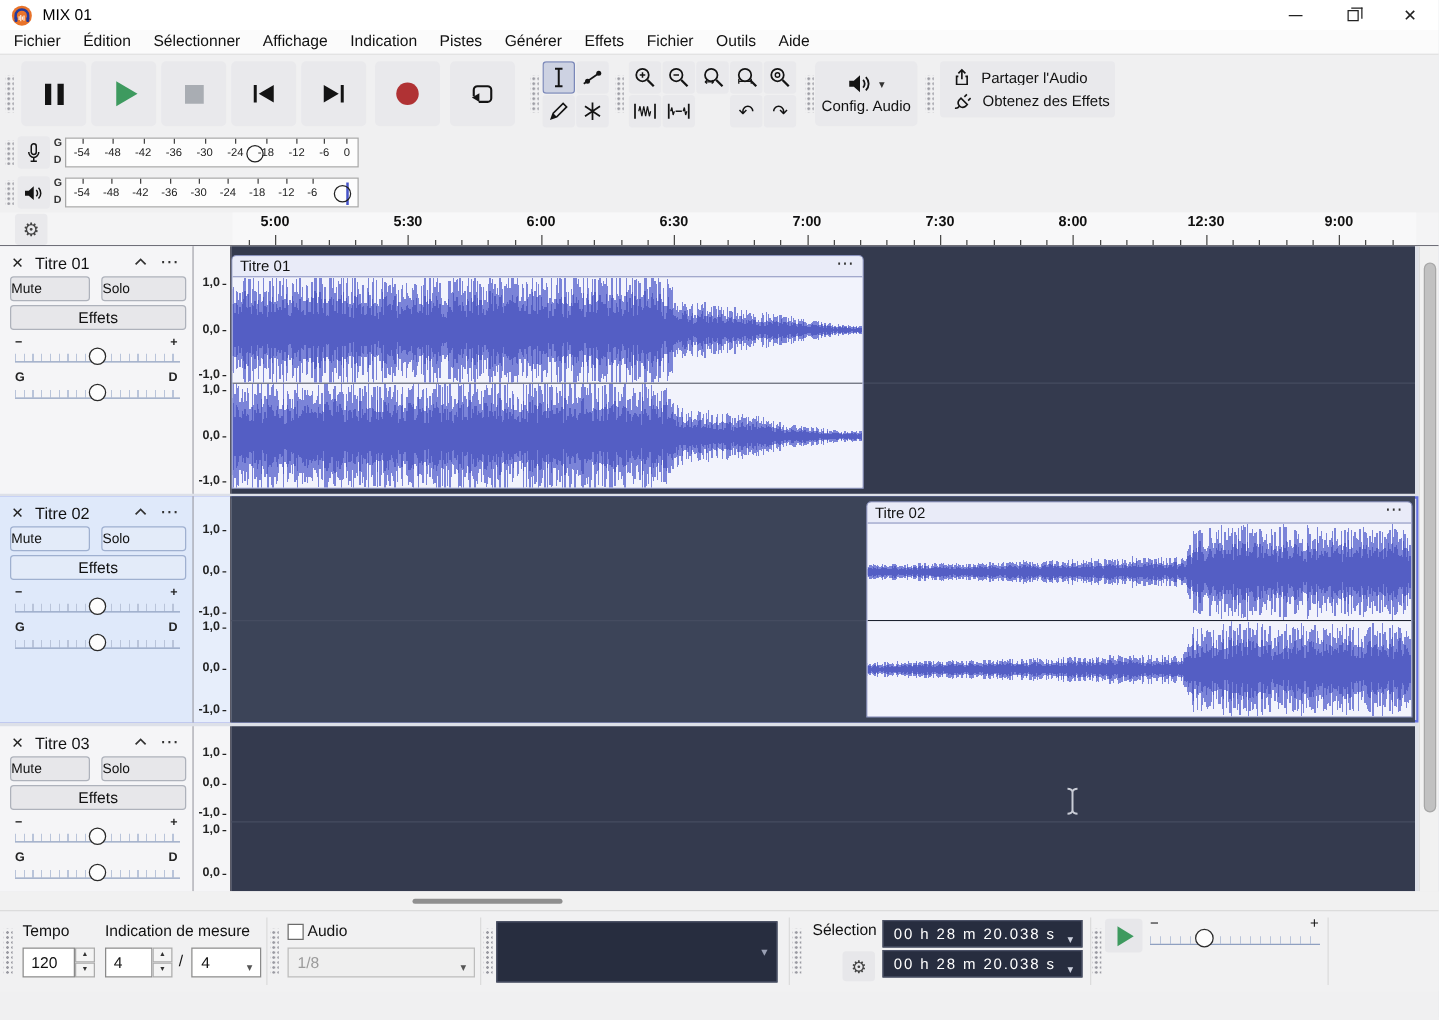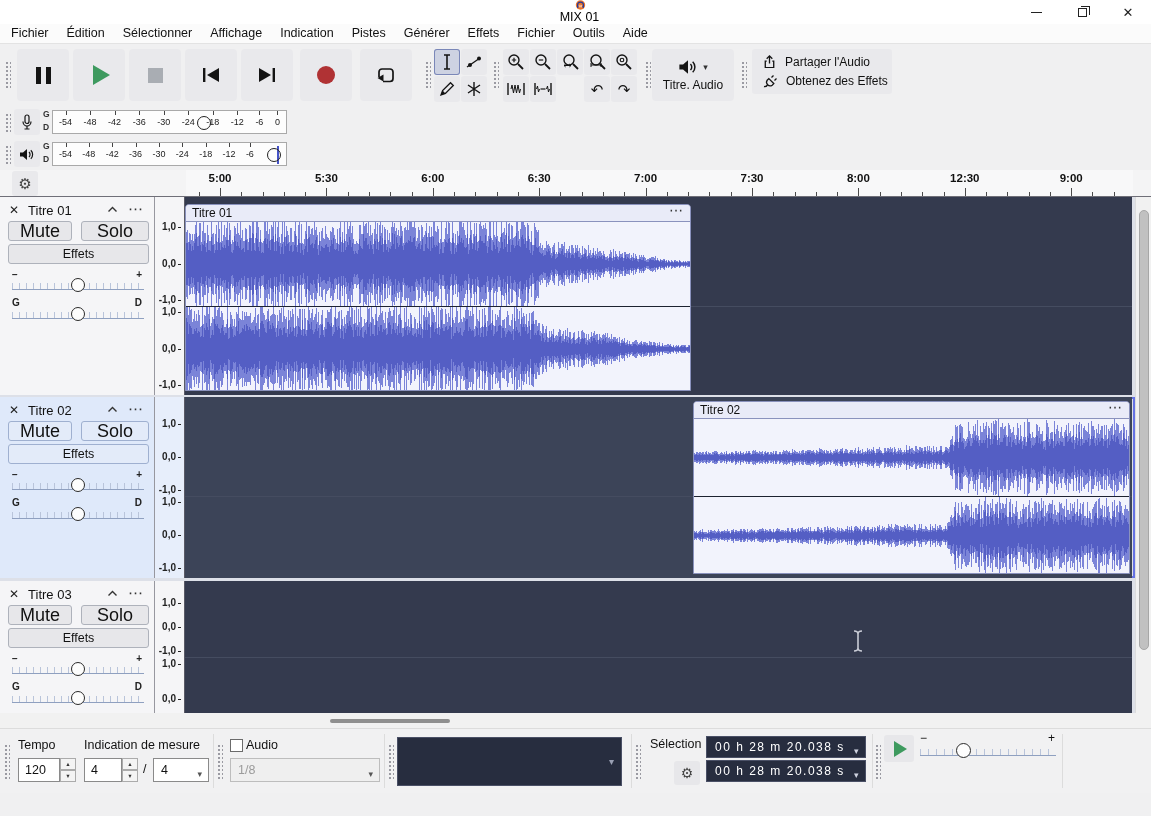--- a/index.html
+++ b/index.html
@@ -1,21 +1,21 @@
 <!DOCTYPE html>
 <html style="--wave: #7b84d8; --wave-rms: #545ec4; --clip-bg: #f2f3fc; --clip-header: #e9ebf8; --track-bg: #343a4e; --track-bg-selected: #3c4458; --selection-accent: #6572e4; --play-green: #3e9a5f; --record-red: #b03234; --time-bg: #272d3f;"><head>
 <meta charset="utf-8">
 <style>
   * { box-sizing: border-box; margin: 0; padding: 0; }
   html,body { width:1151px; height:816px; }
   body { font-family:"Liberation Sans", sans-serif; background:#f0f0f1; overflow:hidden; }
   .app { position:relative; width:1151px; height:816px; background:#f0f0f1; font-size:12.5px; color:#111; }
 
   
-  .titlebar { position:absolute; top:0; left:0; right:0; height:24px; background:#ffffff; display:flex; align-items:center;flex-direction:column; }
+  .titlebar { position:absolute; top:0; left:0; right:0; height:24px; background:#ffffff; display:flex; align-items:center; }
   .app-icon { margin-left:9px; width:17px; height:17px; }
   .win-title { margin-left:8px; font-size:12.5px; color:#000; }
   .win-controls { position:absolute; right:0; top:0; height:24px; display:flex; }
   .win-btn { width:46px; height:24px; display:flex; align-items:center; justify-content:center; color:#222; font-size:13px; }
   .min-glyph { width:11px; height:1px; background:#222; }
   .restore-glyph { width:9px; height:9px; border:1px solid #222; position:relative; background:#fff; }
   .restore-glyph:before { content:""; position:absolute; left:2px; top:-3px; width:8px; height:8px; border:1px solid #222; border-left:none; border-bottom:none; }
 
   
   .menubar { position:absolute; top:24px; left:0; right:0; height:19px; background:#fbfbfb; display:flex; align-items:center; padding-left:2px; }
@@ -66,21 +66,21 @@
   .track-row.selected { outline:2px solid var(--selection-accent,#6572e4); outline-offset:-2px; }
   .track-row.selected .panel { background:#dfe9fa; }
   .track-row.selected .vruler { background:#e7eefb; }
   .track-row.selected .content { background:var(--track-bg-selected,#3c4458); }
 
   .panel-head { position:absolute; top:5px; left:0; right:0; height:16px; display:flex; align-items:center; }
   .panel-close { margin-left:9px; font-size:12px; color:#222; line-height:14px; }
   .panel-name { margin-left:9px; font-size:13px; color:#111; }
   .panel-chevron { position:absolute; right:36px; top:4px; }
   .panel-kebab { position:absolute; right:10px; top:-2px; font-size:15px; color:#333; letter-spacing:1px; }
-  .ms-btn { position:absolute; top:24px; height:20px; background:#e7e7ea; border:1px solid #aeb2bb; border-radius:3px; font-size:18px; text-align:center; line-height:18px; color:#111; }
+  .ms-btn { position:absolute; top:24px; height:20px; background:#e7e7ea; border:1px solid #aeb2bb; border-radius:3px; font-size:11px; text-align:left; line-height:18px; color:#111; }
   .track-row.selected .ms-btn { background:#e3ebf9; border-color:#9fb0d0; }
   .fx-btn { position:absolute; top:47px; left:8px; width:141px; height:20px; background:#e7e7ea; border:1px solid #aeb2bb; border-radius:3px; font-size:12.5px; text-align:center; line-height:18px; }
   .track-row.selected .fx-btn { background:#e3ebf9; border-color:#9fb0d0; }
   .slider-lab { position:absolute; font-size:10px; font-weight:bold; color:#222; }
   .hslider { position:absolute; left:12px; width:132px; height:7px; background:repeating-linear-gradient(90deg,#b9c4da 0 1px, rgba(0,0,0,0) 1px 7px); border-bottom:1px solid #8fa0c0; }
   .knob { position:absolute; left:59px; top:-5px; width:14px; height:14px; border-radius:50%; background:#fdfdfd; border:1.5px solid #2a2a2a; }
 
   .vr-block { display:flex; flex-direction:column; justify-content:space-between; align-items:flex-end; padding-right:4px; }
   .vr-num { position:relative; font-size:10px; font-weight:bold; color:#222; padding-right:4px; }
   .vr-num:after { content:""; position:absolute; right:-1px; top:55%; width:3px; height:1px; background:#222; }
@@ -297,21 +297,21 @@
     <div class="grip" style="left:644px;top:16px;height:30px;"></div>
 
     <div class="audio-setup">
       <div style="display:flex;align-items:center;gap:5px;">
         <svg width="20" height="16" viewBox="0 0 16 13">
           <polygon points="1,4.5 4,4.5 8,1 8,12 4,8.5 1,8.5" fill="#141414"></polygon>
           <path d="M10 4 a3.5 3.5 0 0 1 0 5 M11.8 2.2 a6 6 0 0 1 0 8.6" fill="none" stroke="#141414" stroke-width="1.2"></path>
         </svg>
         <span style="font-size:9px;color:#333;">▾</span>
       </div>
-      <span class="cfg-label">Titre. Audio</span>
+      <span class="cfg-label">Config. Audio</span>
     </div>
 
     <div class="grip" style="left:740px;top:16px;height:30px;"></div>
 
     <div class="share-btn" style="top:5px;">
       <svg width="15" height="16" viewBox="0 0 16 16">
         <path d="M5 7 H3.5 V14 H12.5 V7 H11" fill="none" stroke="#141414" stroke-width="1.4"></path>
         <path d="M8 1.5 V9.5 M5 4.5 L8 1.5 L11 4.5" fill="none" stroke="#141414" stroke-width="1.4"></path>
       </svg>
       <span>Partager l'Audio</span>

